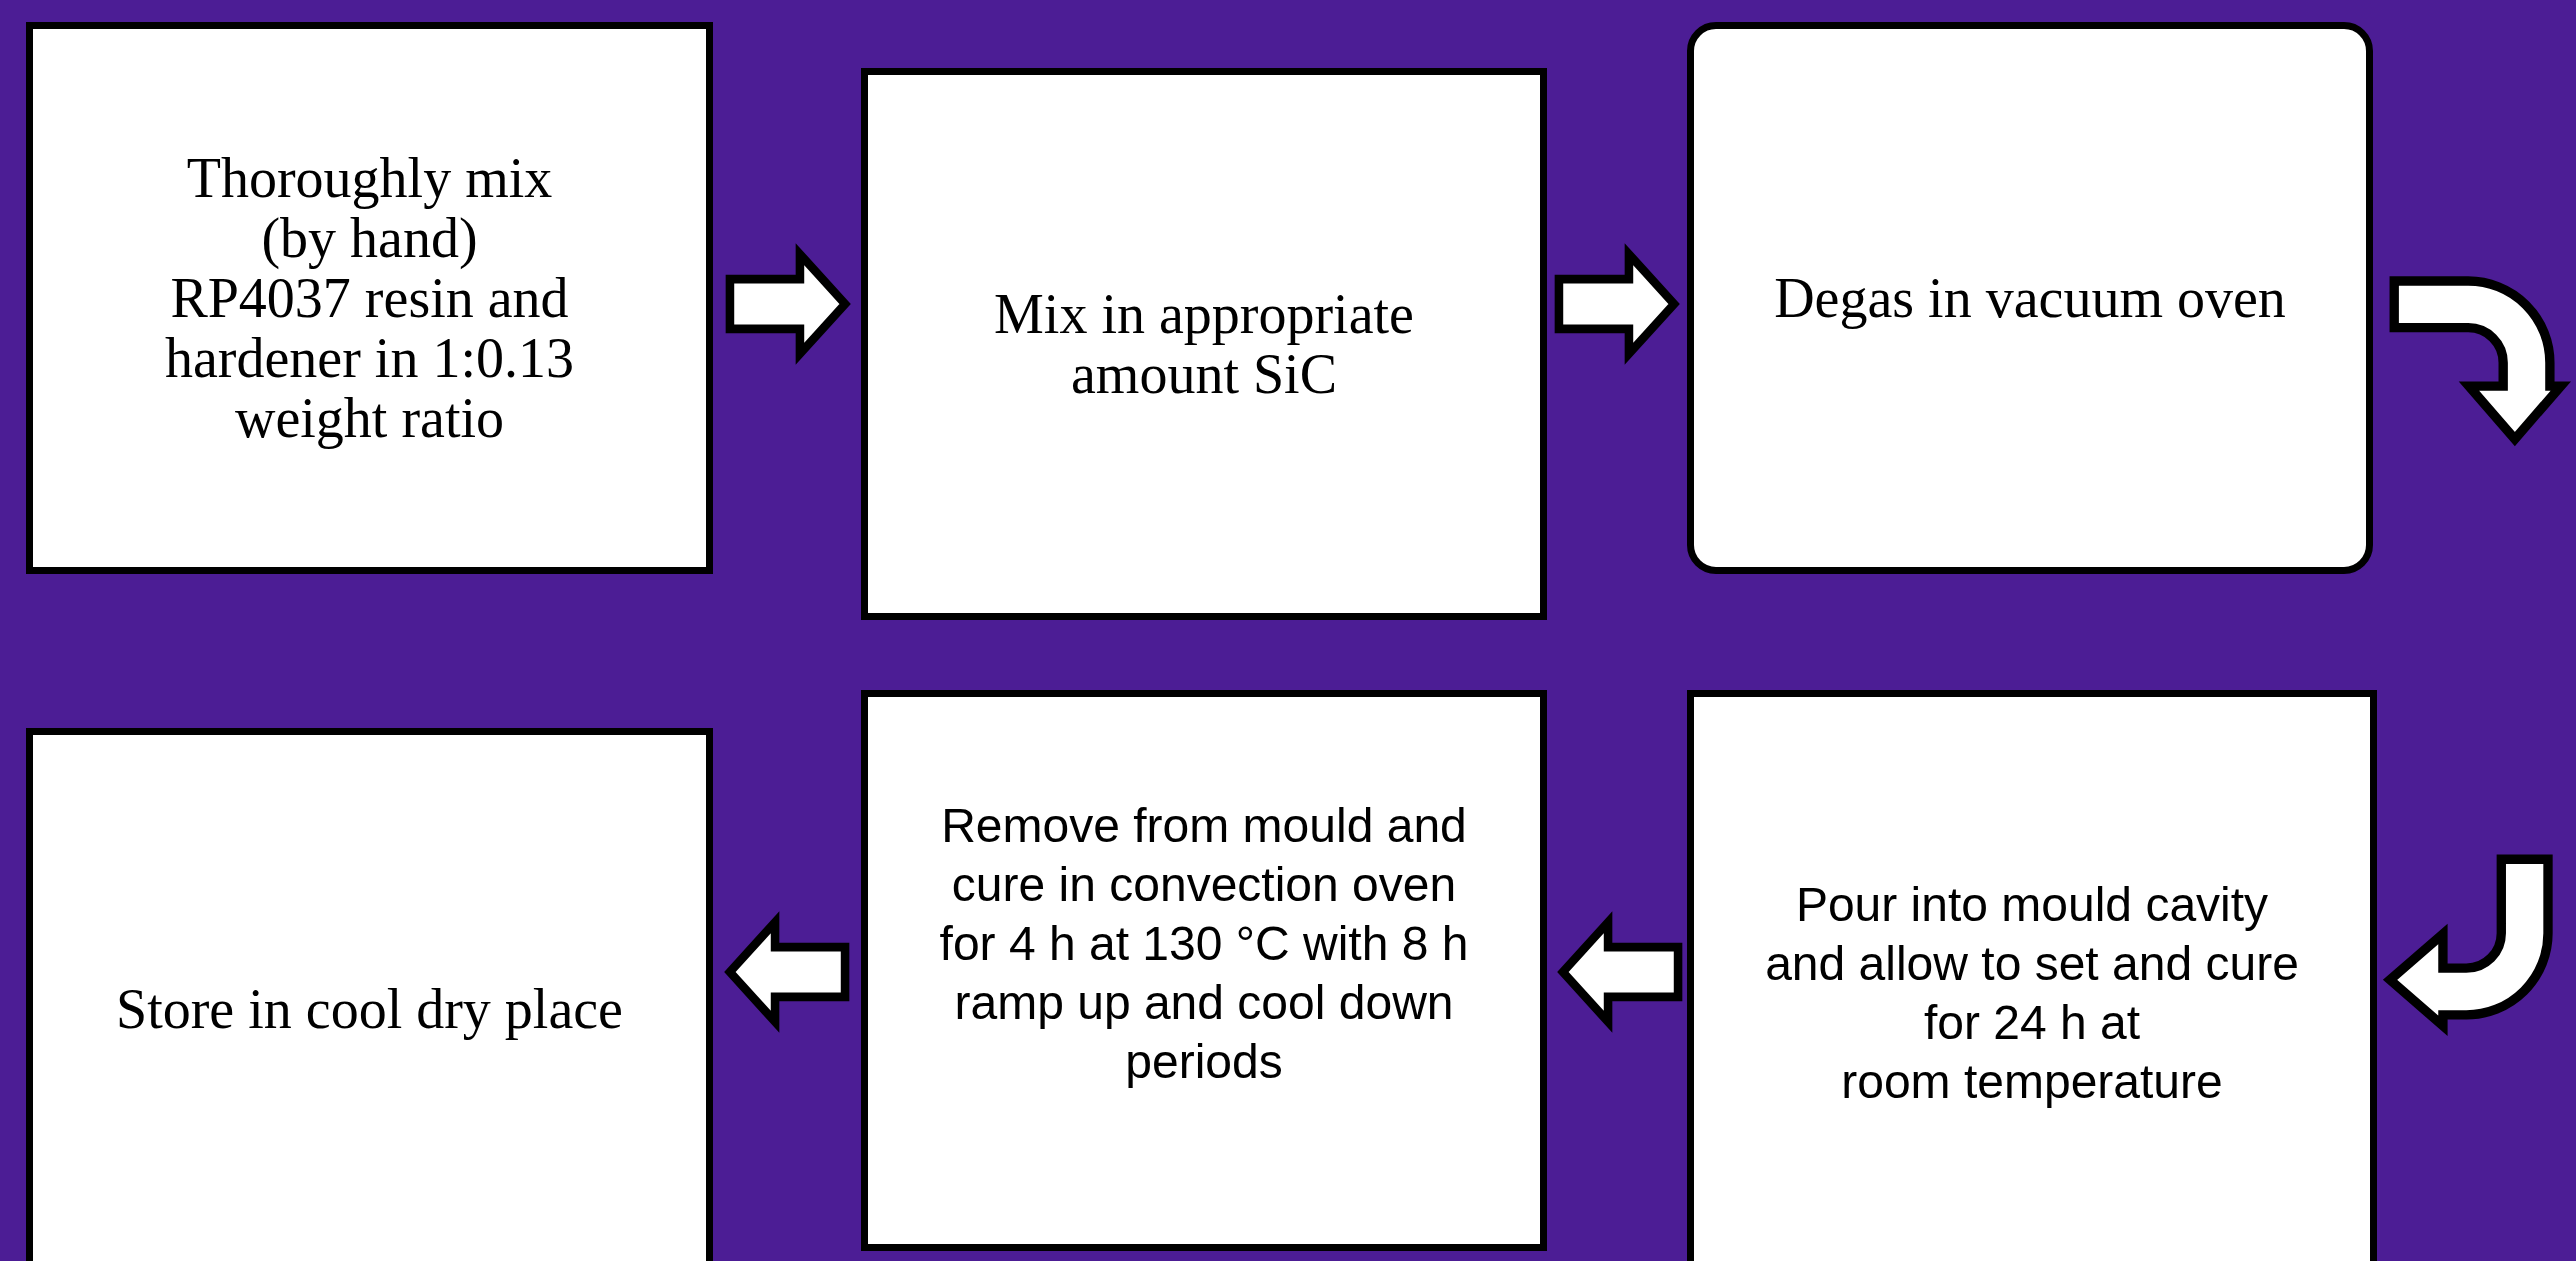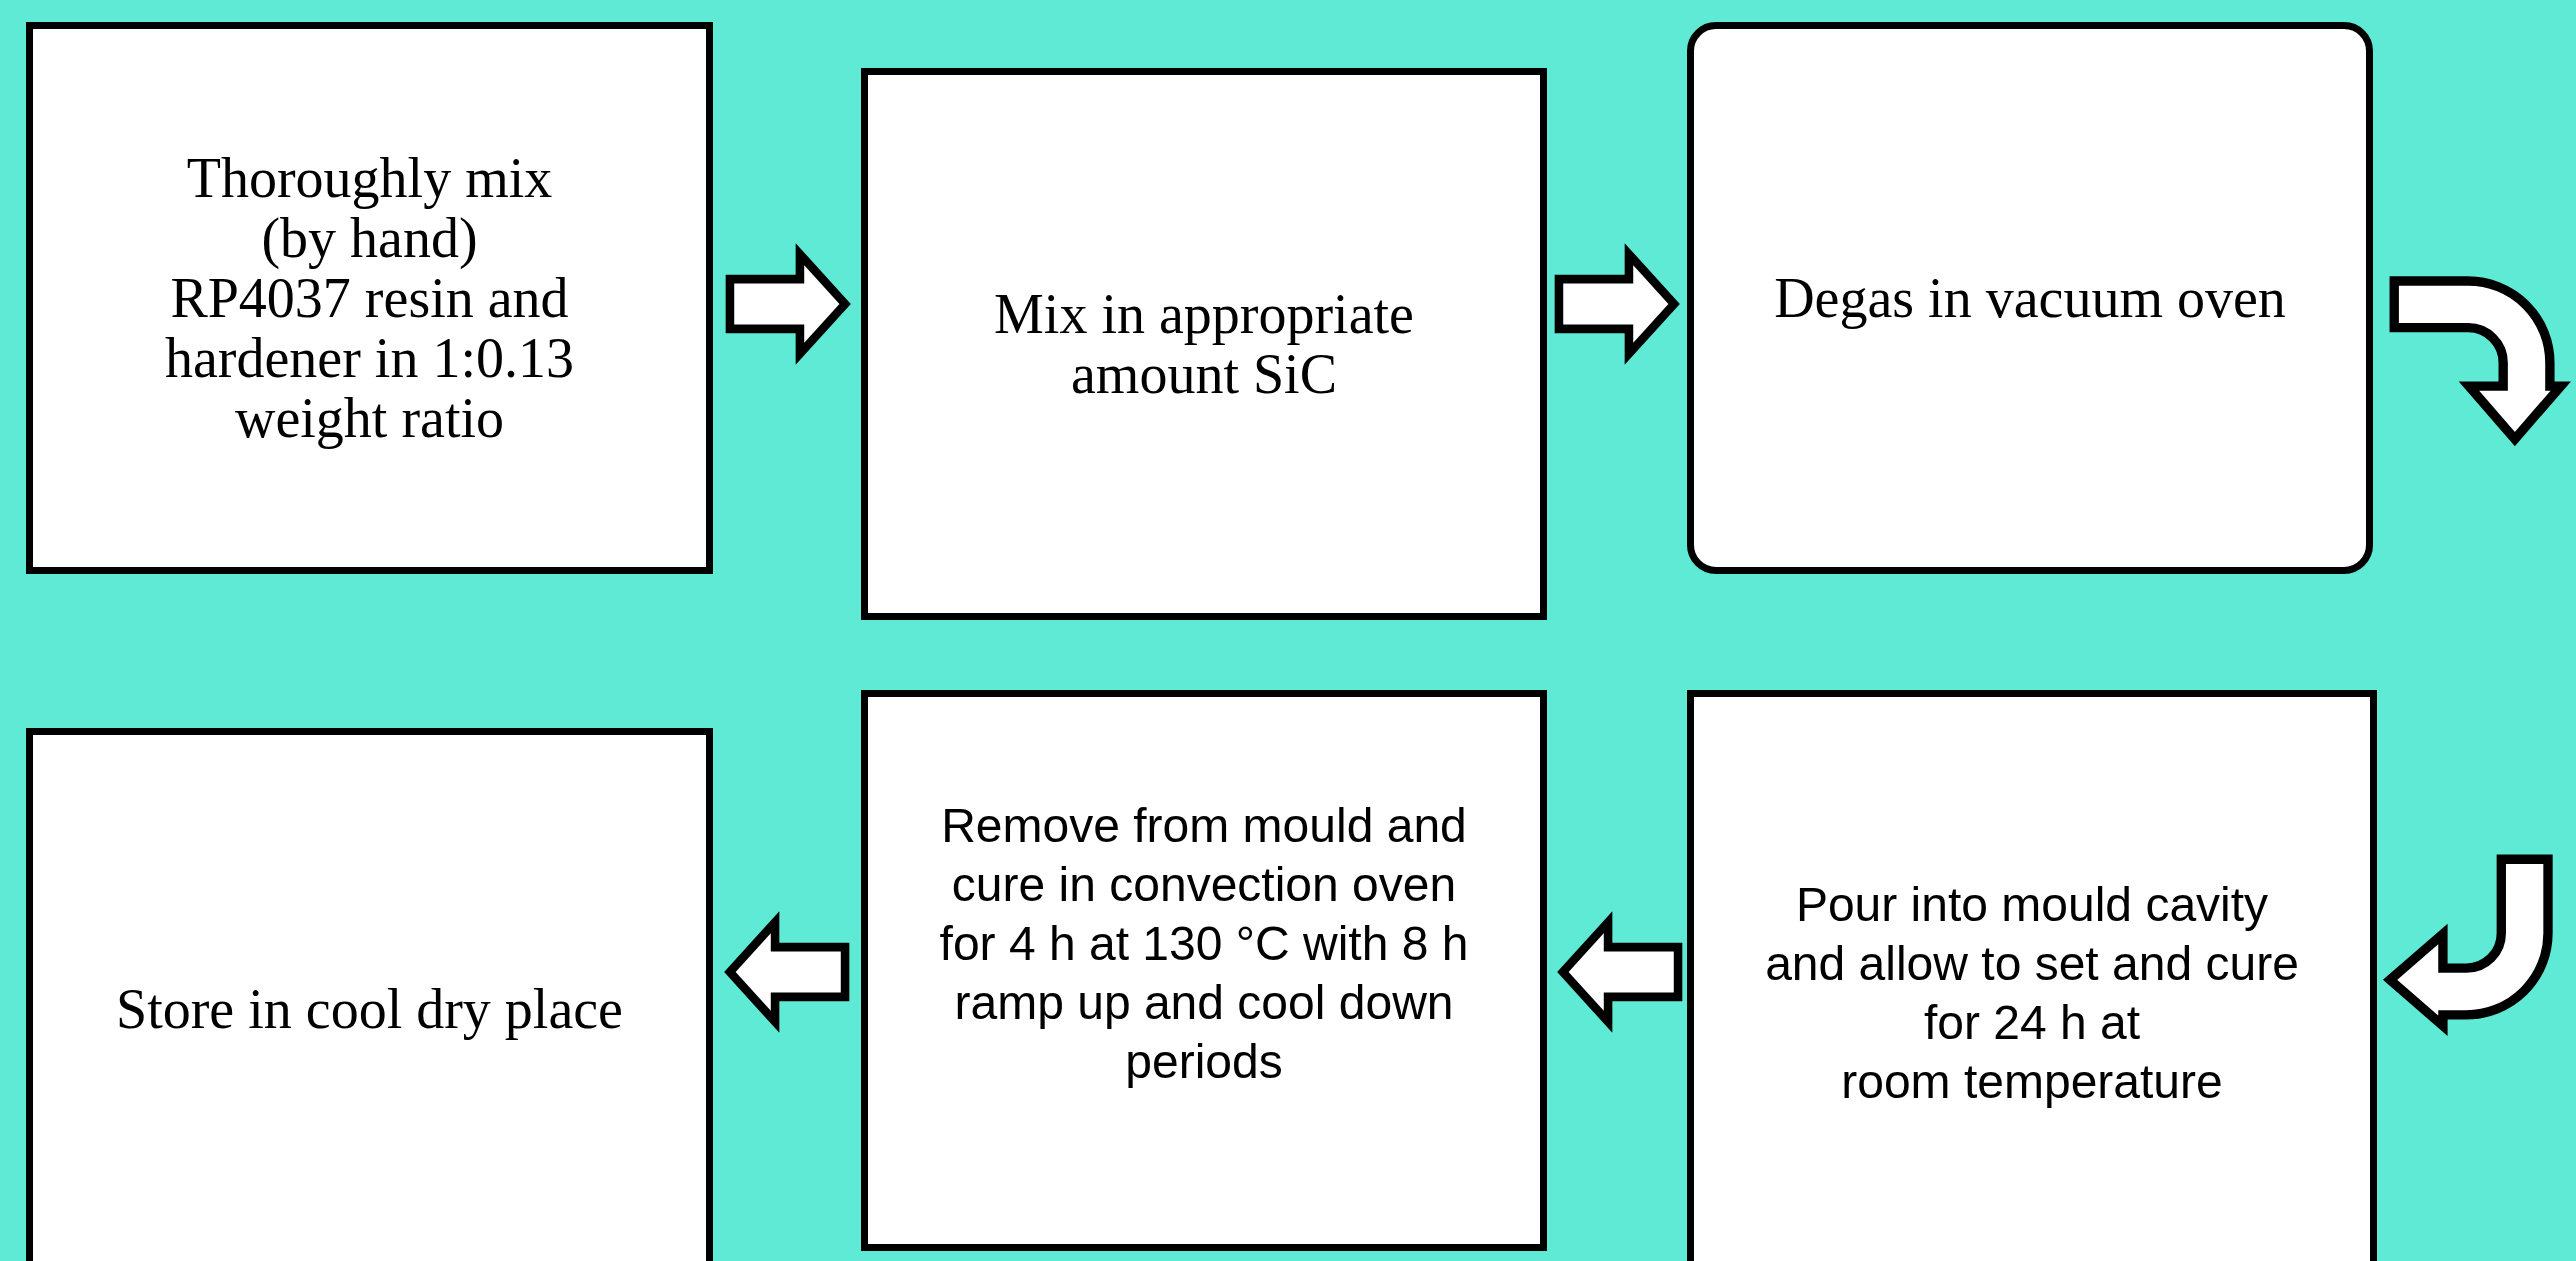--- a/index.html
+++ b/index.html
@@ -1,20 +1,20 @@
 <!DOCTYPE html>
 <html style="font-size:12.5px"><head>
 <meta charset="utf-8">
 <style>
   html, body { margin: 0; padding: 0; background: #ffffff; }
   .canvas {
     position: relative;
     width: 2576px;
     height: 1262px;
-    background: #5eead4;
+    background: #4c1d95;
     overflow: hidden;
   }
   .box {
     position: absolute;
     box-sizing: border-box;
     border: 7px solid #000000;
     background: #ffffff;
     color: #000000;
     display: flex;
     align-items: center;

